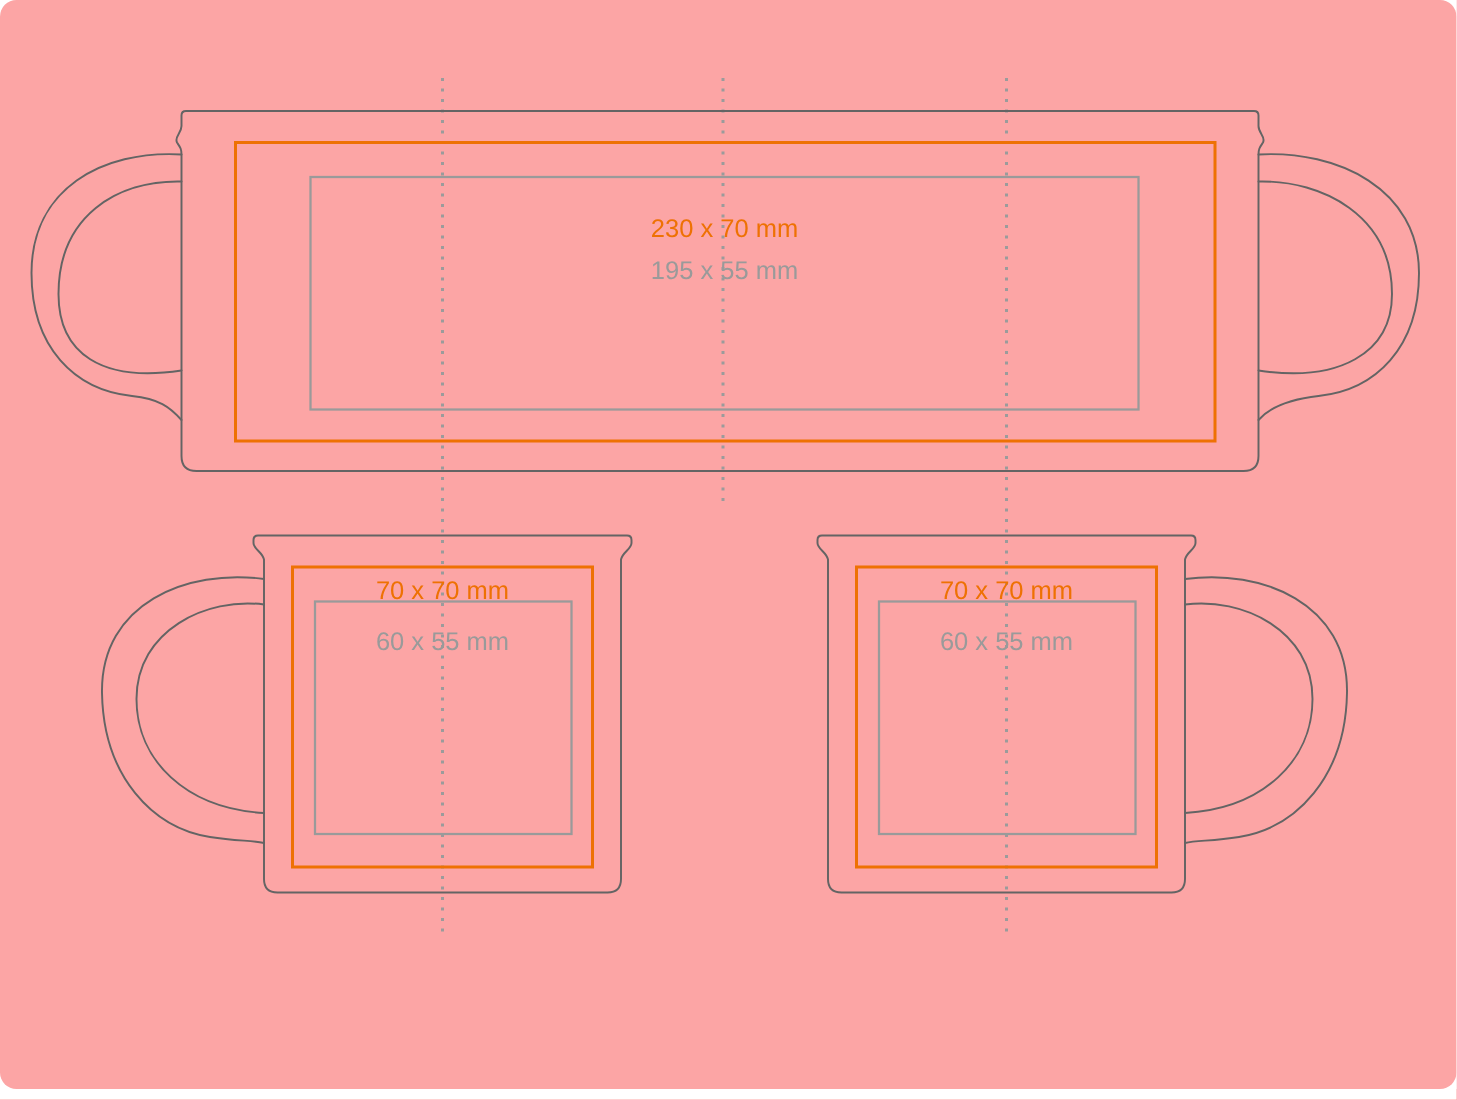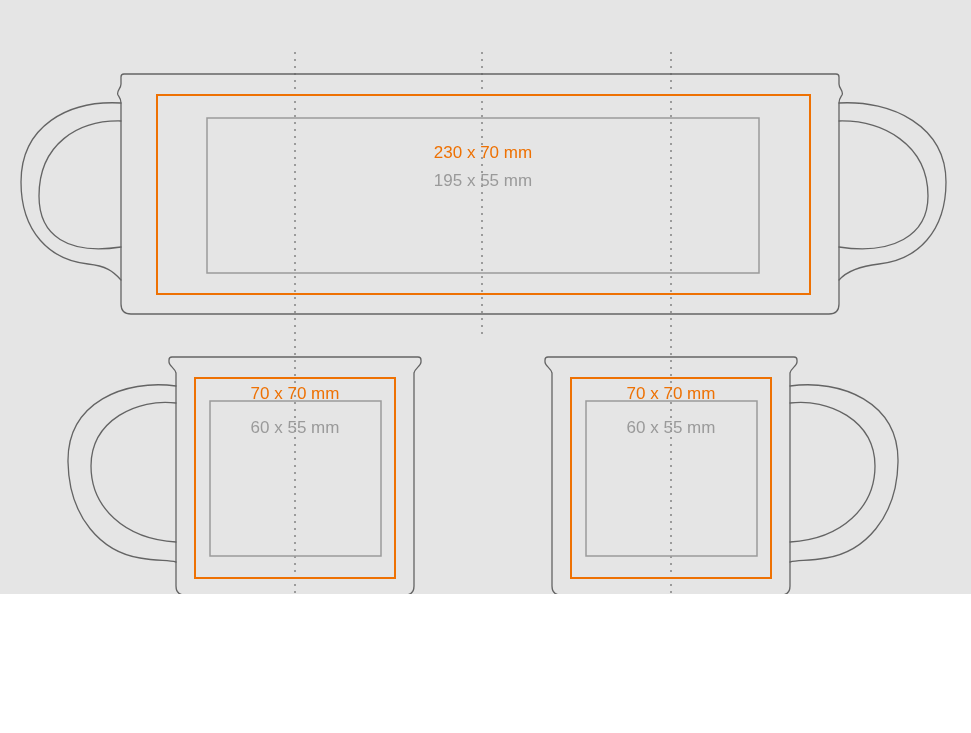--- a/index.html
+++ b/index.html
@@ -1,22 +1,23 @@
 <!DOCTYPE html>
 <html><head>
 <meta charset="utf-8">
 <style>
   html, body { margin: 0; padding: 0; background: #ffffff; }
   .canvas {
     position: relative;
     width: 971px;
-    height: 594px;
-    background: #e5e5e5;
+    height: 726px;
+    background: #fca5a5;
     overflow: hidden;
     font-family: "Liberation Sans", sans-serif;
+    border-radius: 11px;
   }
   svg { display: block; }
   .outline {
     fill: none;
     stroke-width: 1.3;
     stroke-linecap: round;
     stroke-linejoin: round;
   }
   .print-rect { fill: none; stroke-width: 2; }
   .safe-rect  { fill: none; stroke-width: 1.5; }

